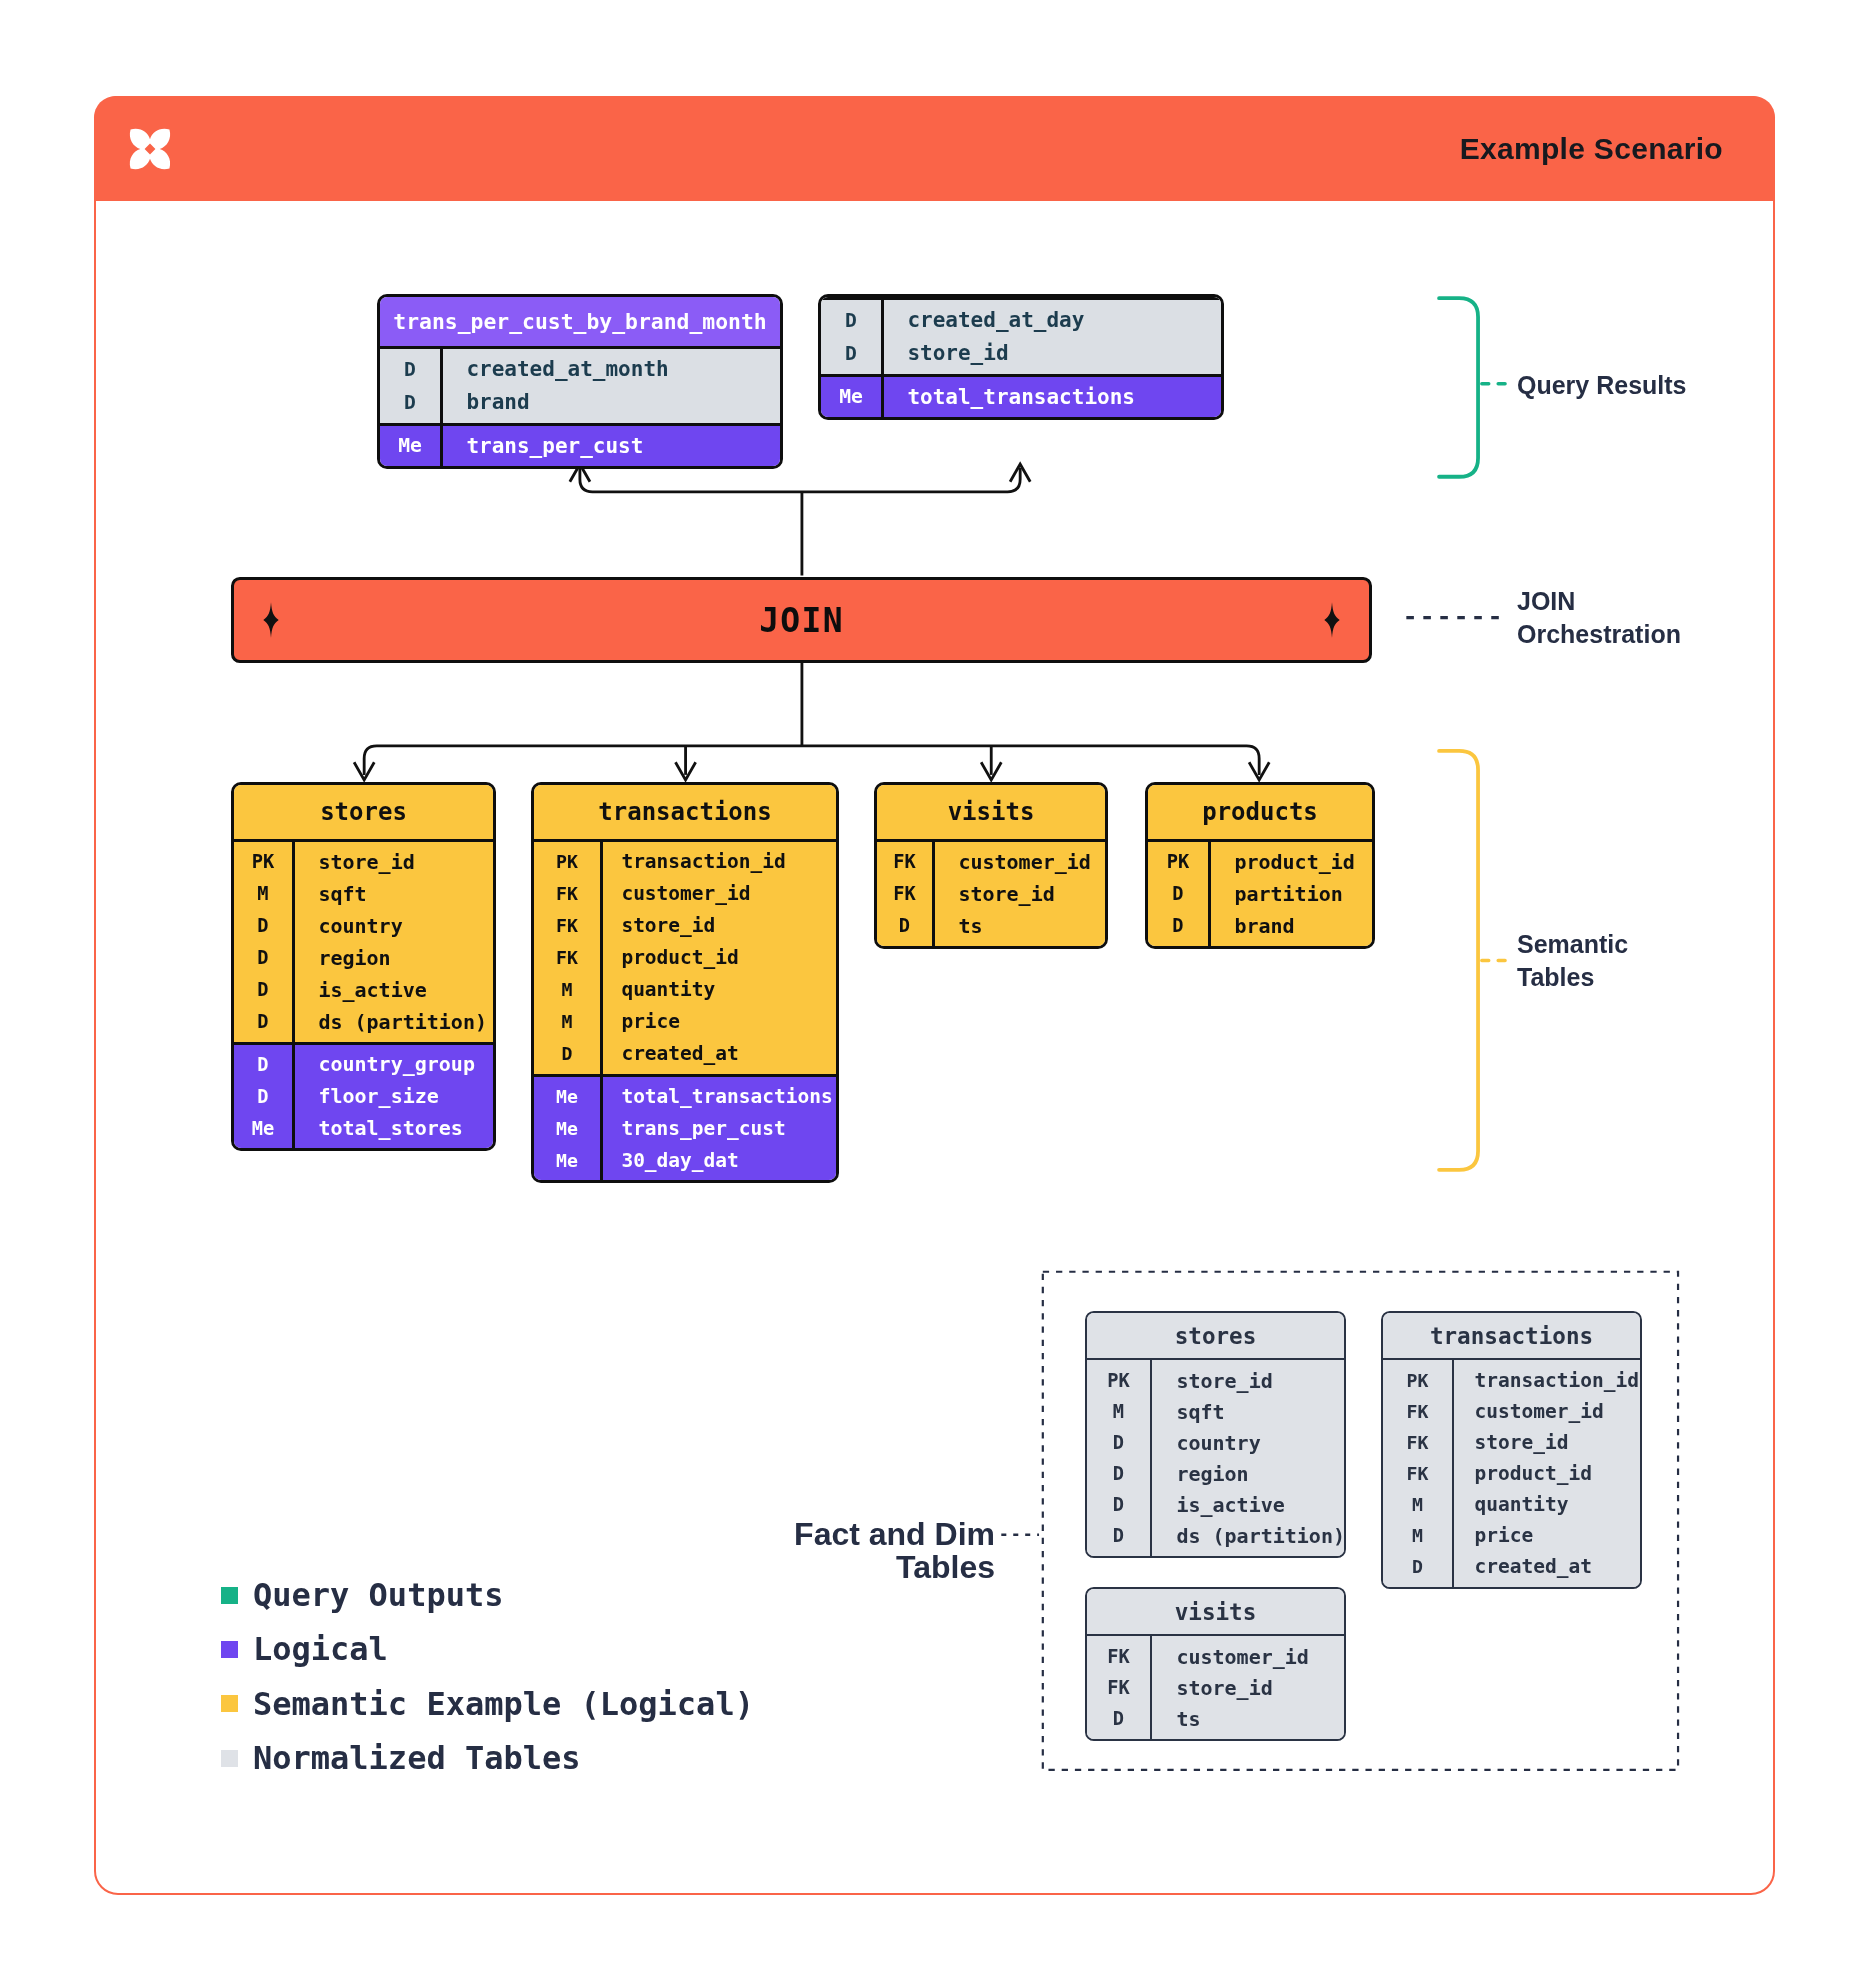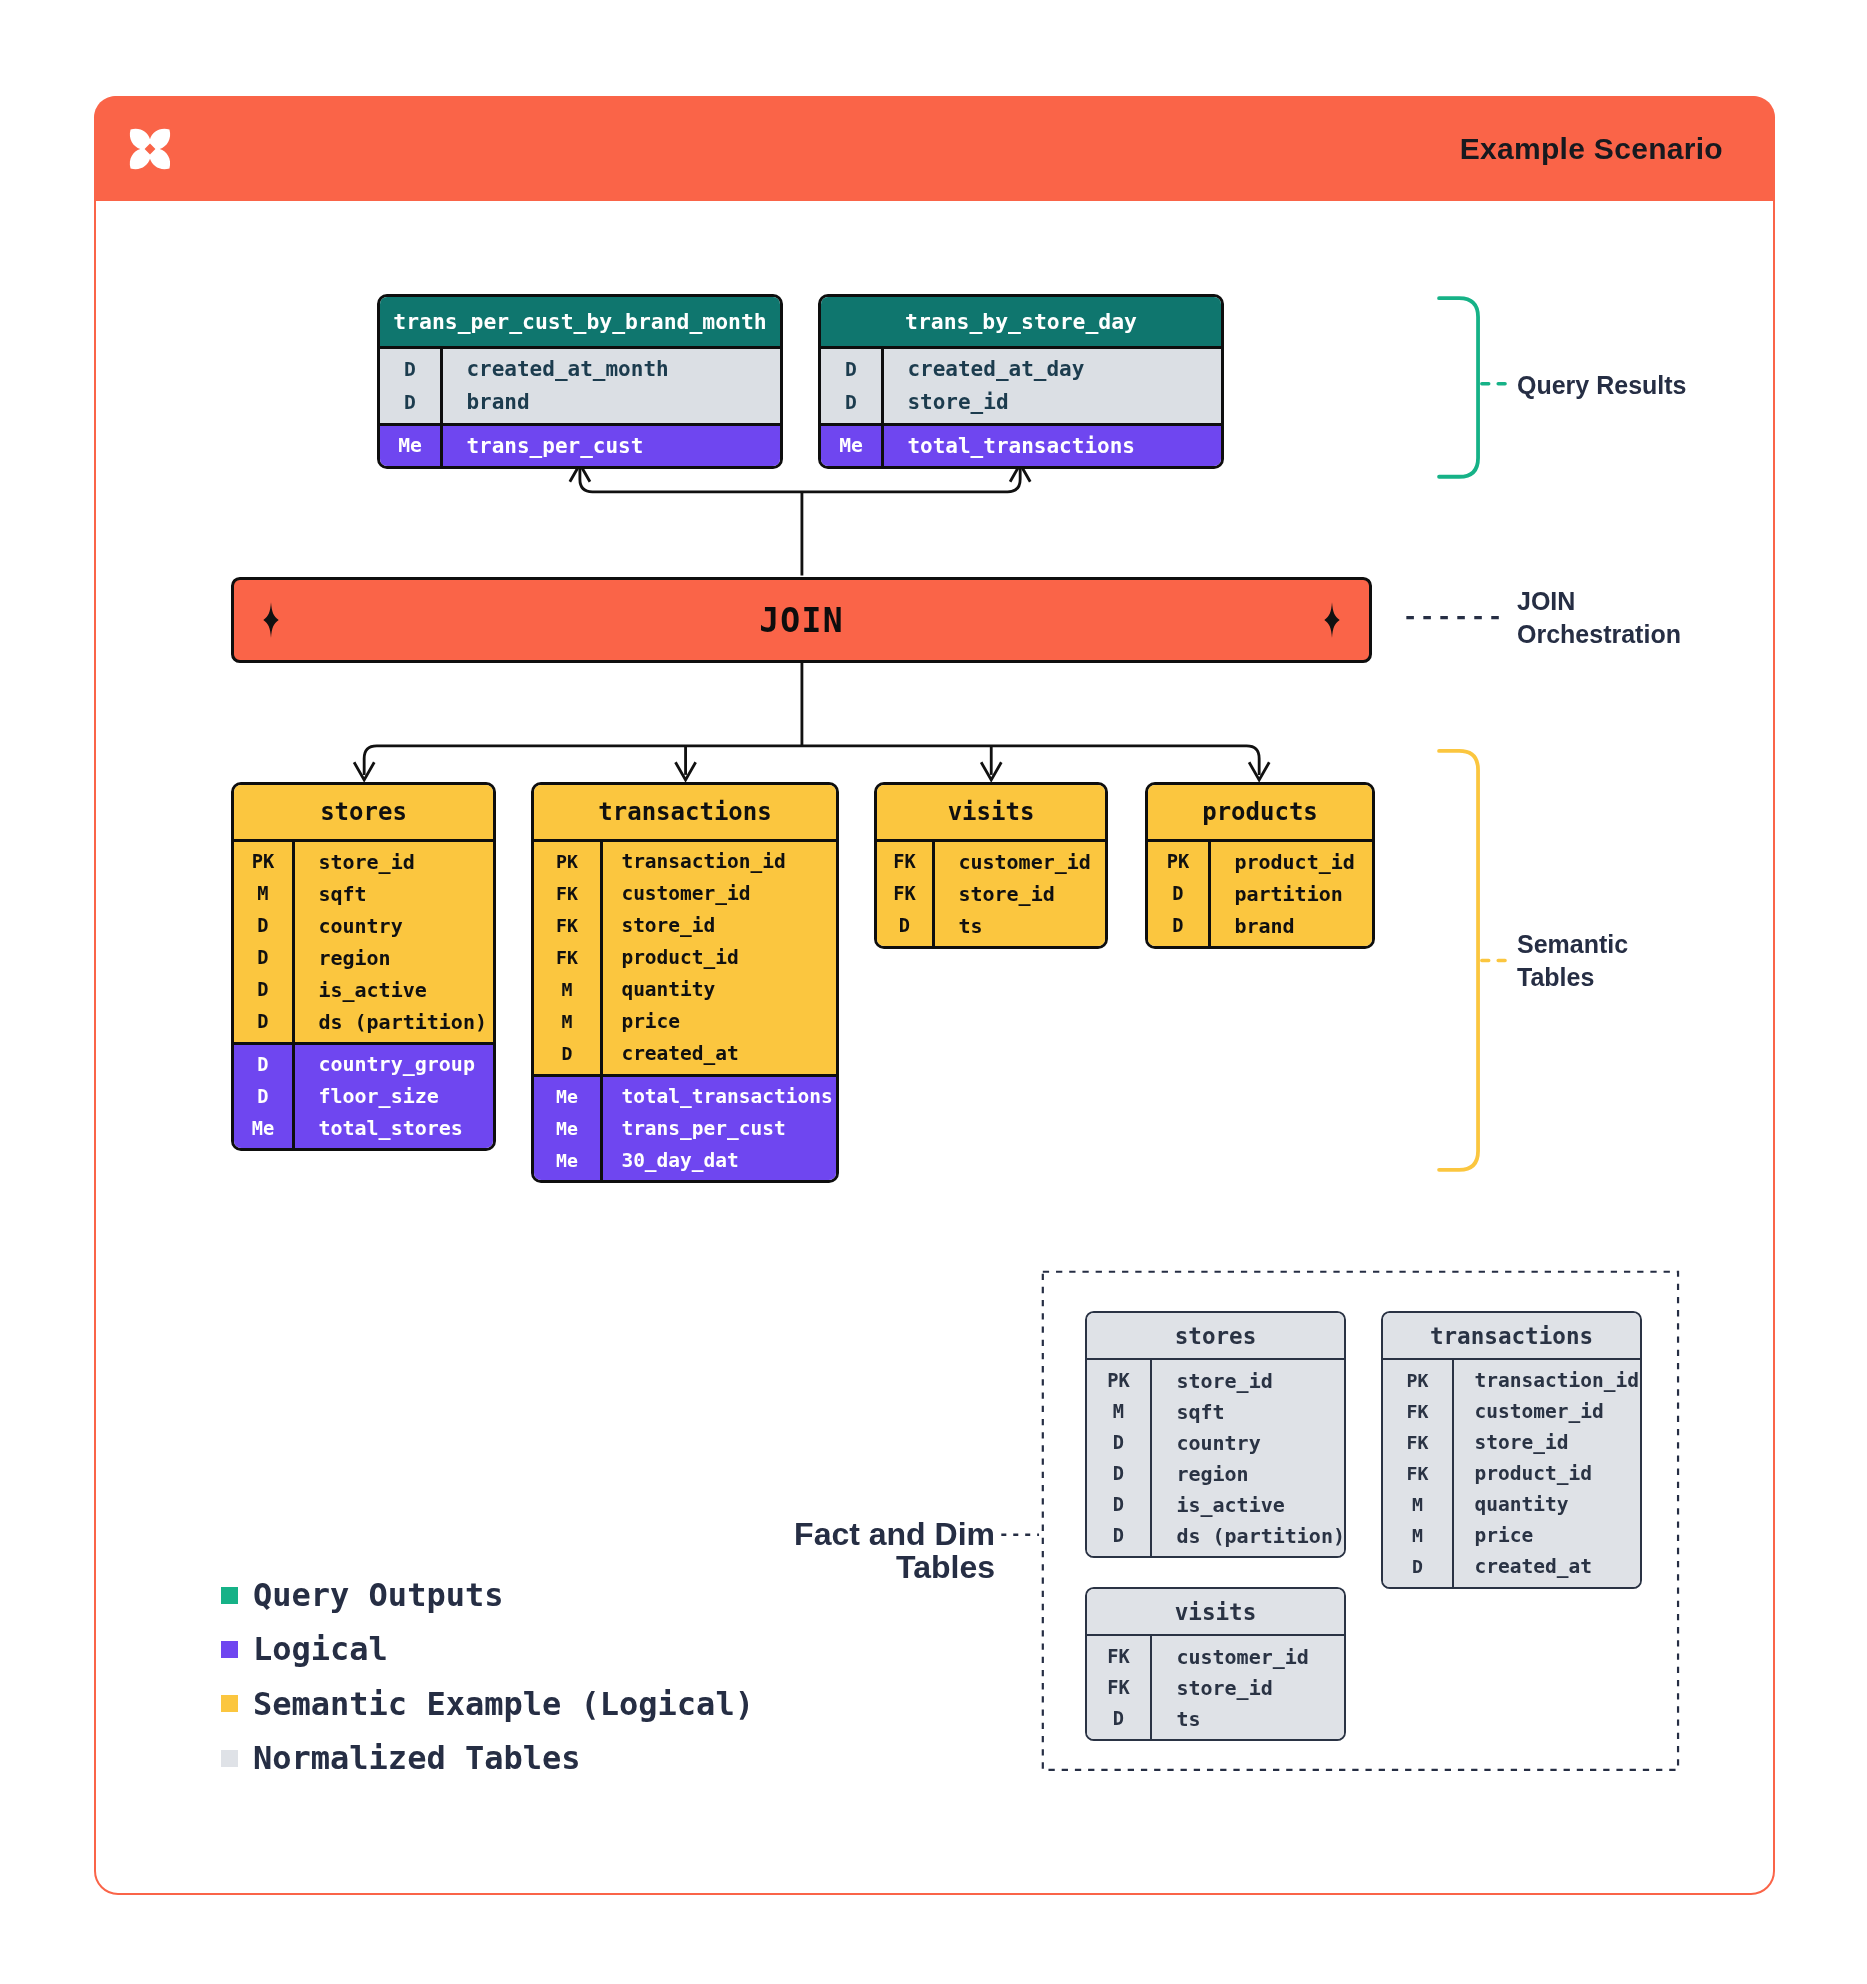--- a/index.html
+++ b/index.html
@@ -24,21 +24,21 @@
   .thead{height:var(--headh);display:flex;align-items:center;justify-content:center;font-size:var(--hfs);}
   .tsec{position:relative;padding:3.8px 0;}
   .t-colored .tsec{border-top:3.1px solid #0e0e0e;}
   .t-gray .tsec{border-top:2.2px solid #2A3344;padding:5px 0;}
   .trow{height:var(--rowh);display:flex;align-items:center;}
   .tkey{width:var(--keyw);flex:none;text-align:center;font-size:calc(var(--fs) - 1.3px);}
   .tfield{padding-left:var(--fpad);font-size:var(--fs);white-space:nowrap;}
   .vline{position:absolute;left:var(--keyw);top:0;bottom:0;width:3.1px;background:#0e0e0e;}
   .t-gray .vline{width:2.2px;background:#2A3344;}
 
-  .t-green .thead{background:#0f766e;color:#ffffff;}
+  .t-green .thead{background:#8b5cf6;color:#ffffff;}
   .t-green .sec-base{background:#DBDFE4;color:#1C3C4E;}
   .t-green .sec-metrics{background:#6F46F0;color:#ffffff;}
   .t-yellow .thead{background:#FBC63F;color:#101010;}
   .t-yellow .sec-base{background:#FBC63F;color:#101010;}
   .t-yellow .sec-metrics{background:#6F46F0;color:#ffffff;}
   .t-gray .thead{background:#DFE2E7;color:#2A3344;}
   .t-gray .sec-base{background:#DFE2E7;color:#2A3344;}
 
   
   .join-bar{position:absolute;left:231px;top:577px;width:1141px;height:86px;background:#FA6448;
@@ -130,23 +130,20 @@
       </div>
       <div class="tsec sec-metrics">
         <i class="vline"></i>
         <div class="trow">
           <span class="tkey">Me</span>
           <span class="tfield">trans_per_cust</span>
         </div>
       </div>
     </div>
   <div class="tbl t-colored t-green" style="left:818px;top:294px;width:406px;--keyw:60px;--rowh:33px;--headh:49px;--hfs:21.4px;--fs:21px;">
-      <div class="thead">
-        <span>trans_by_store_day</span>
-      </div>
       <div class="tsec sec-base">
         <i class="vline"></i>
         <div class="trow">
           <span class="tkey">D</span>
           <span class="tfield">created_at_day</span>
         </div>
         <div class="trow">
           <span class="tkey">D</span>
           <span class="tfield">store_id</span>
         </div>

